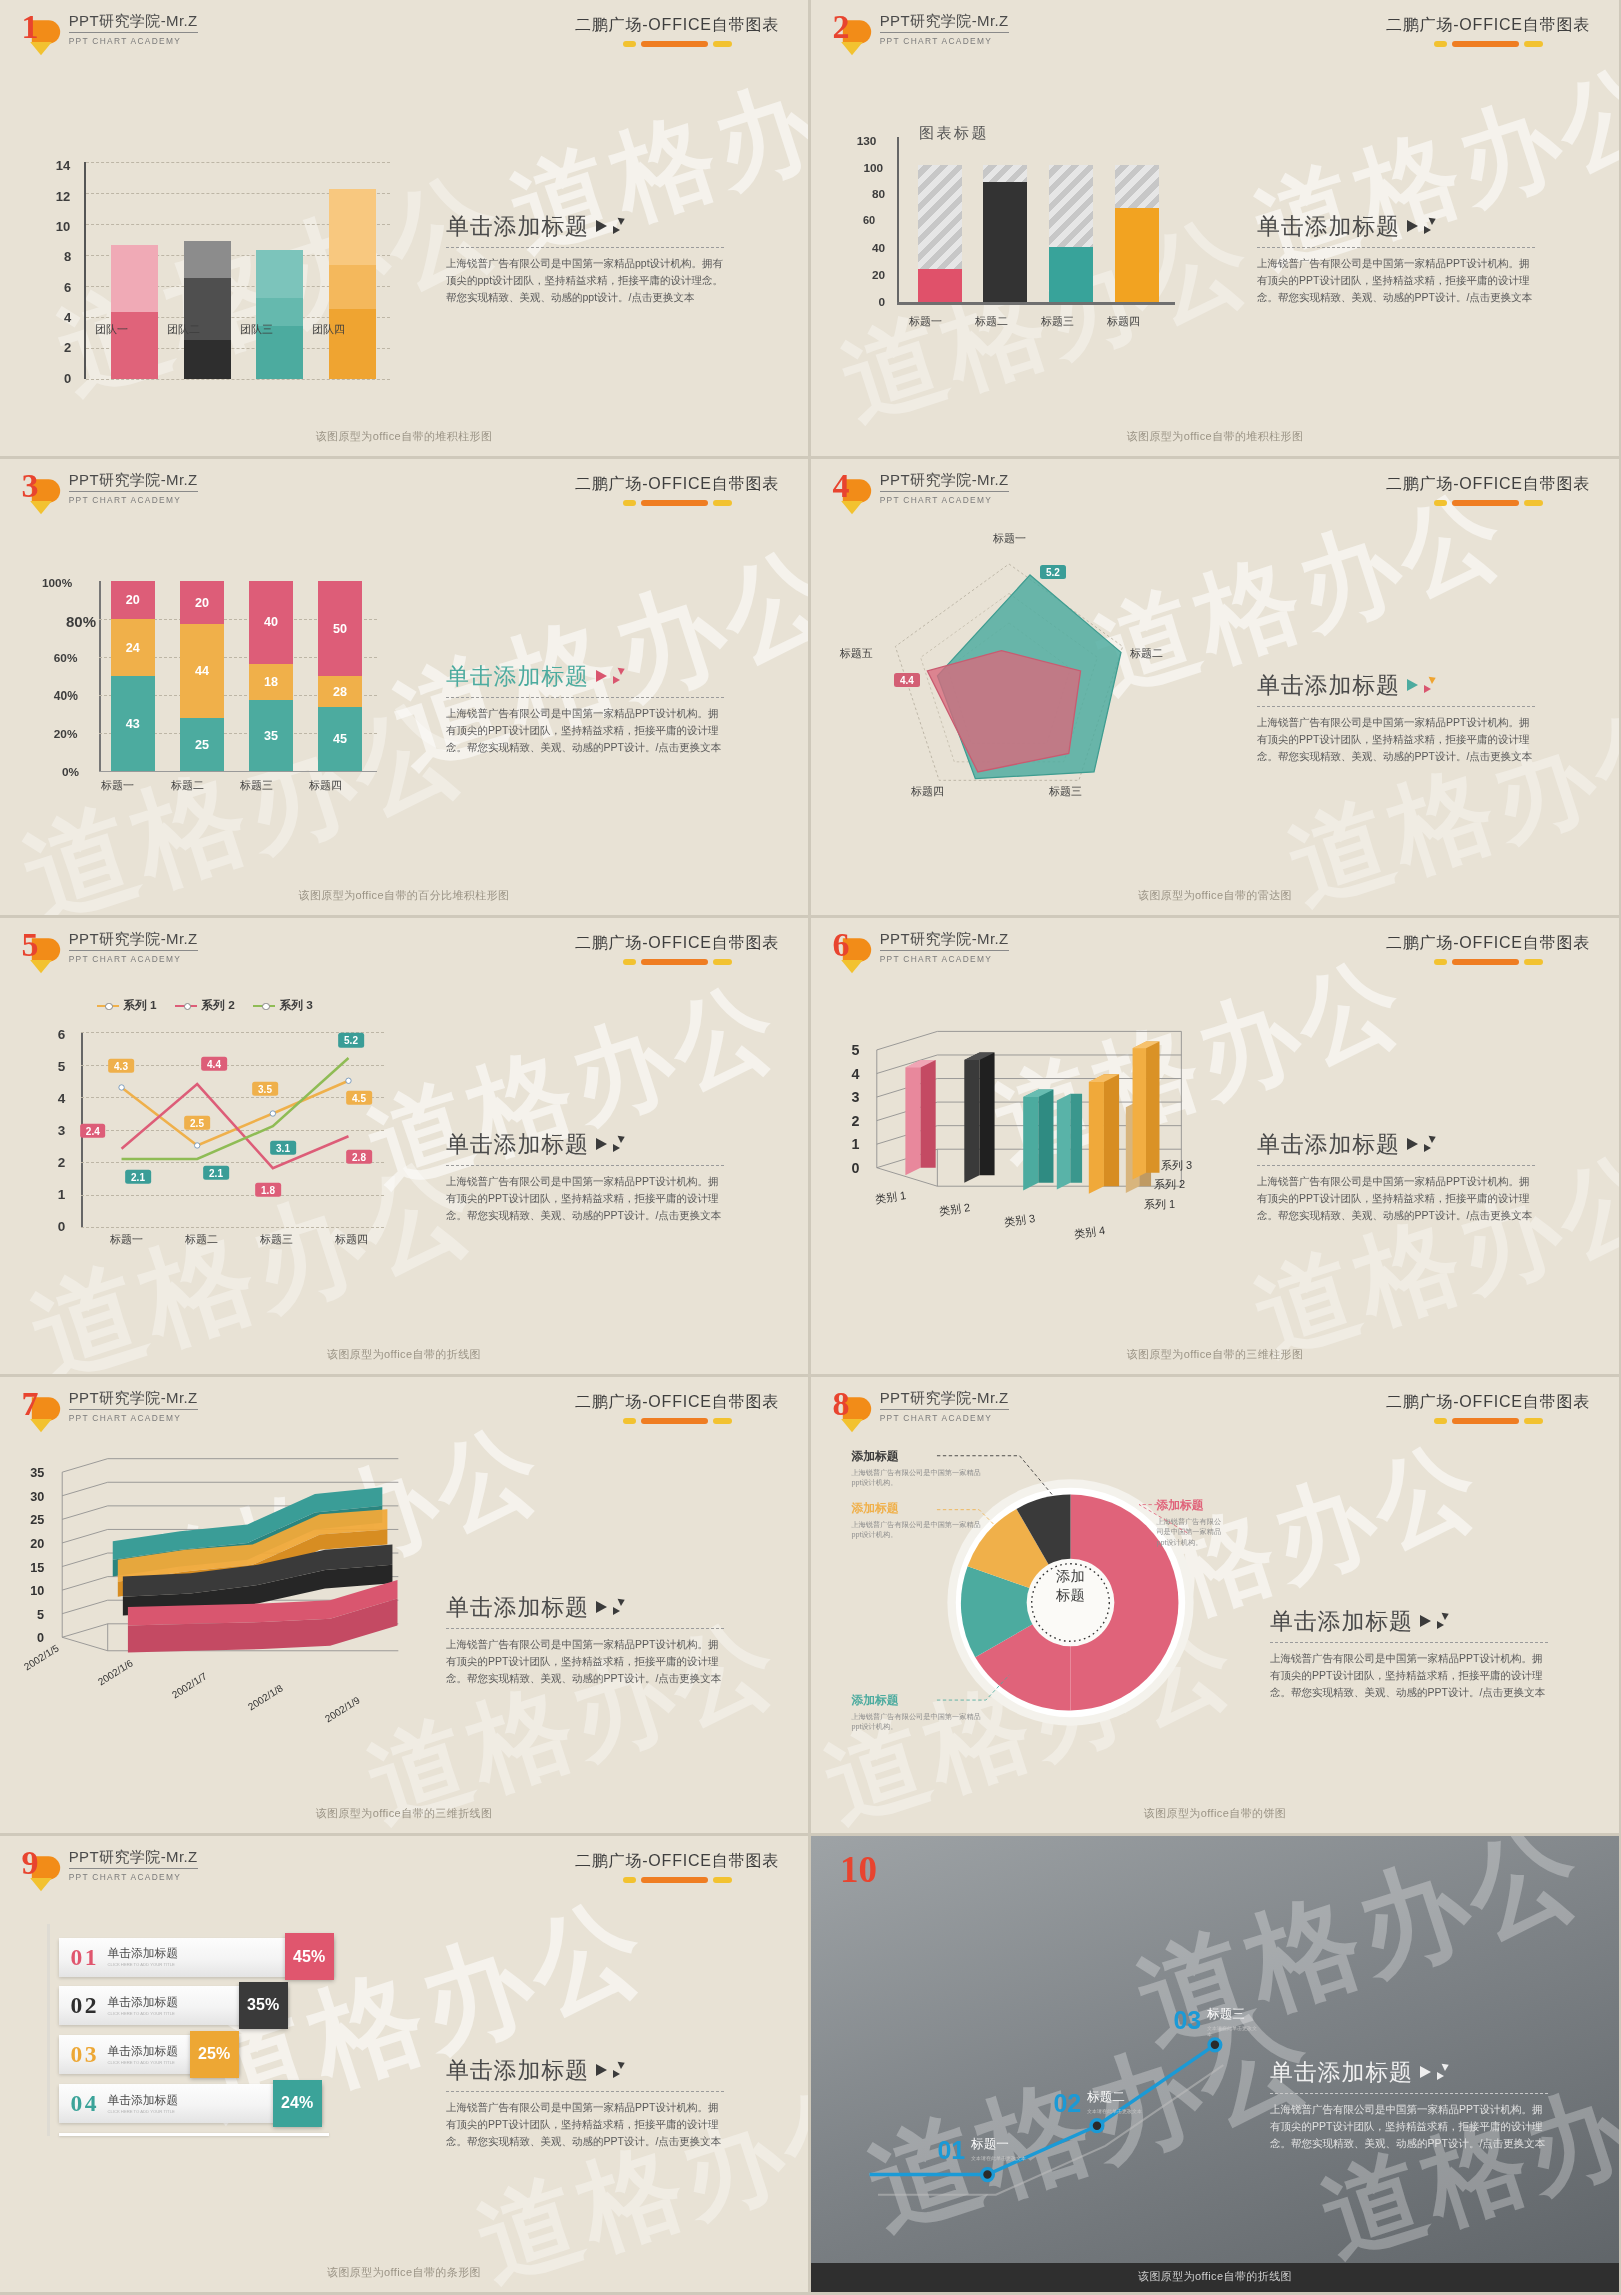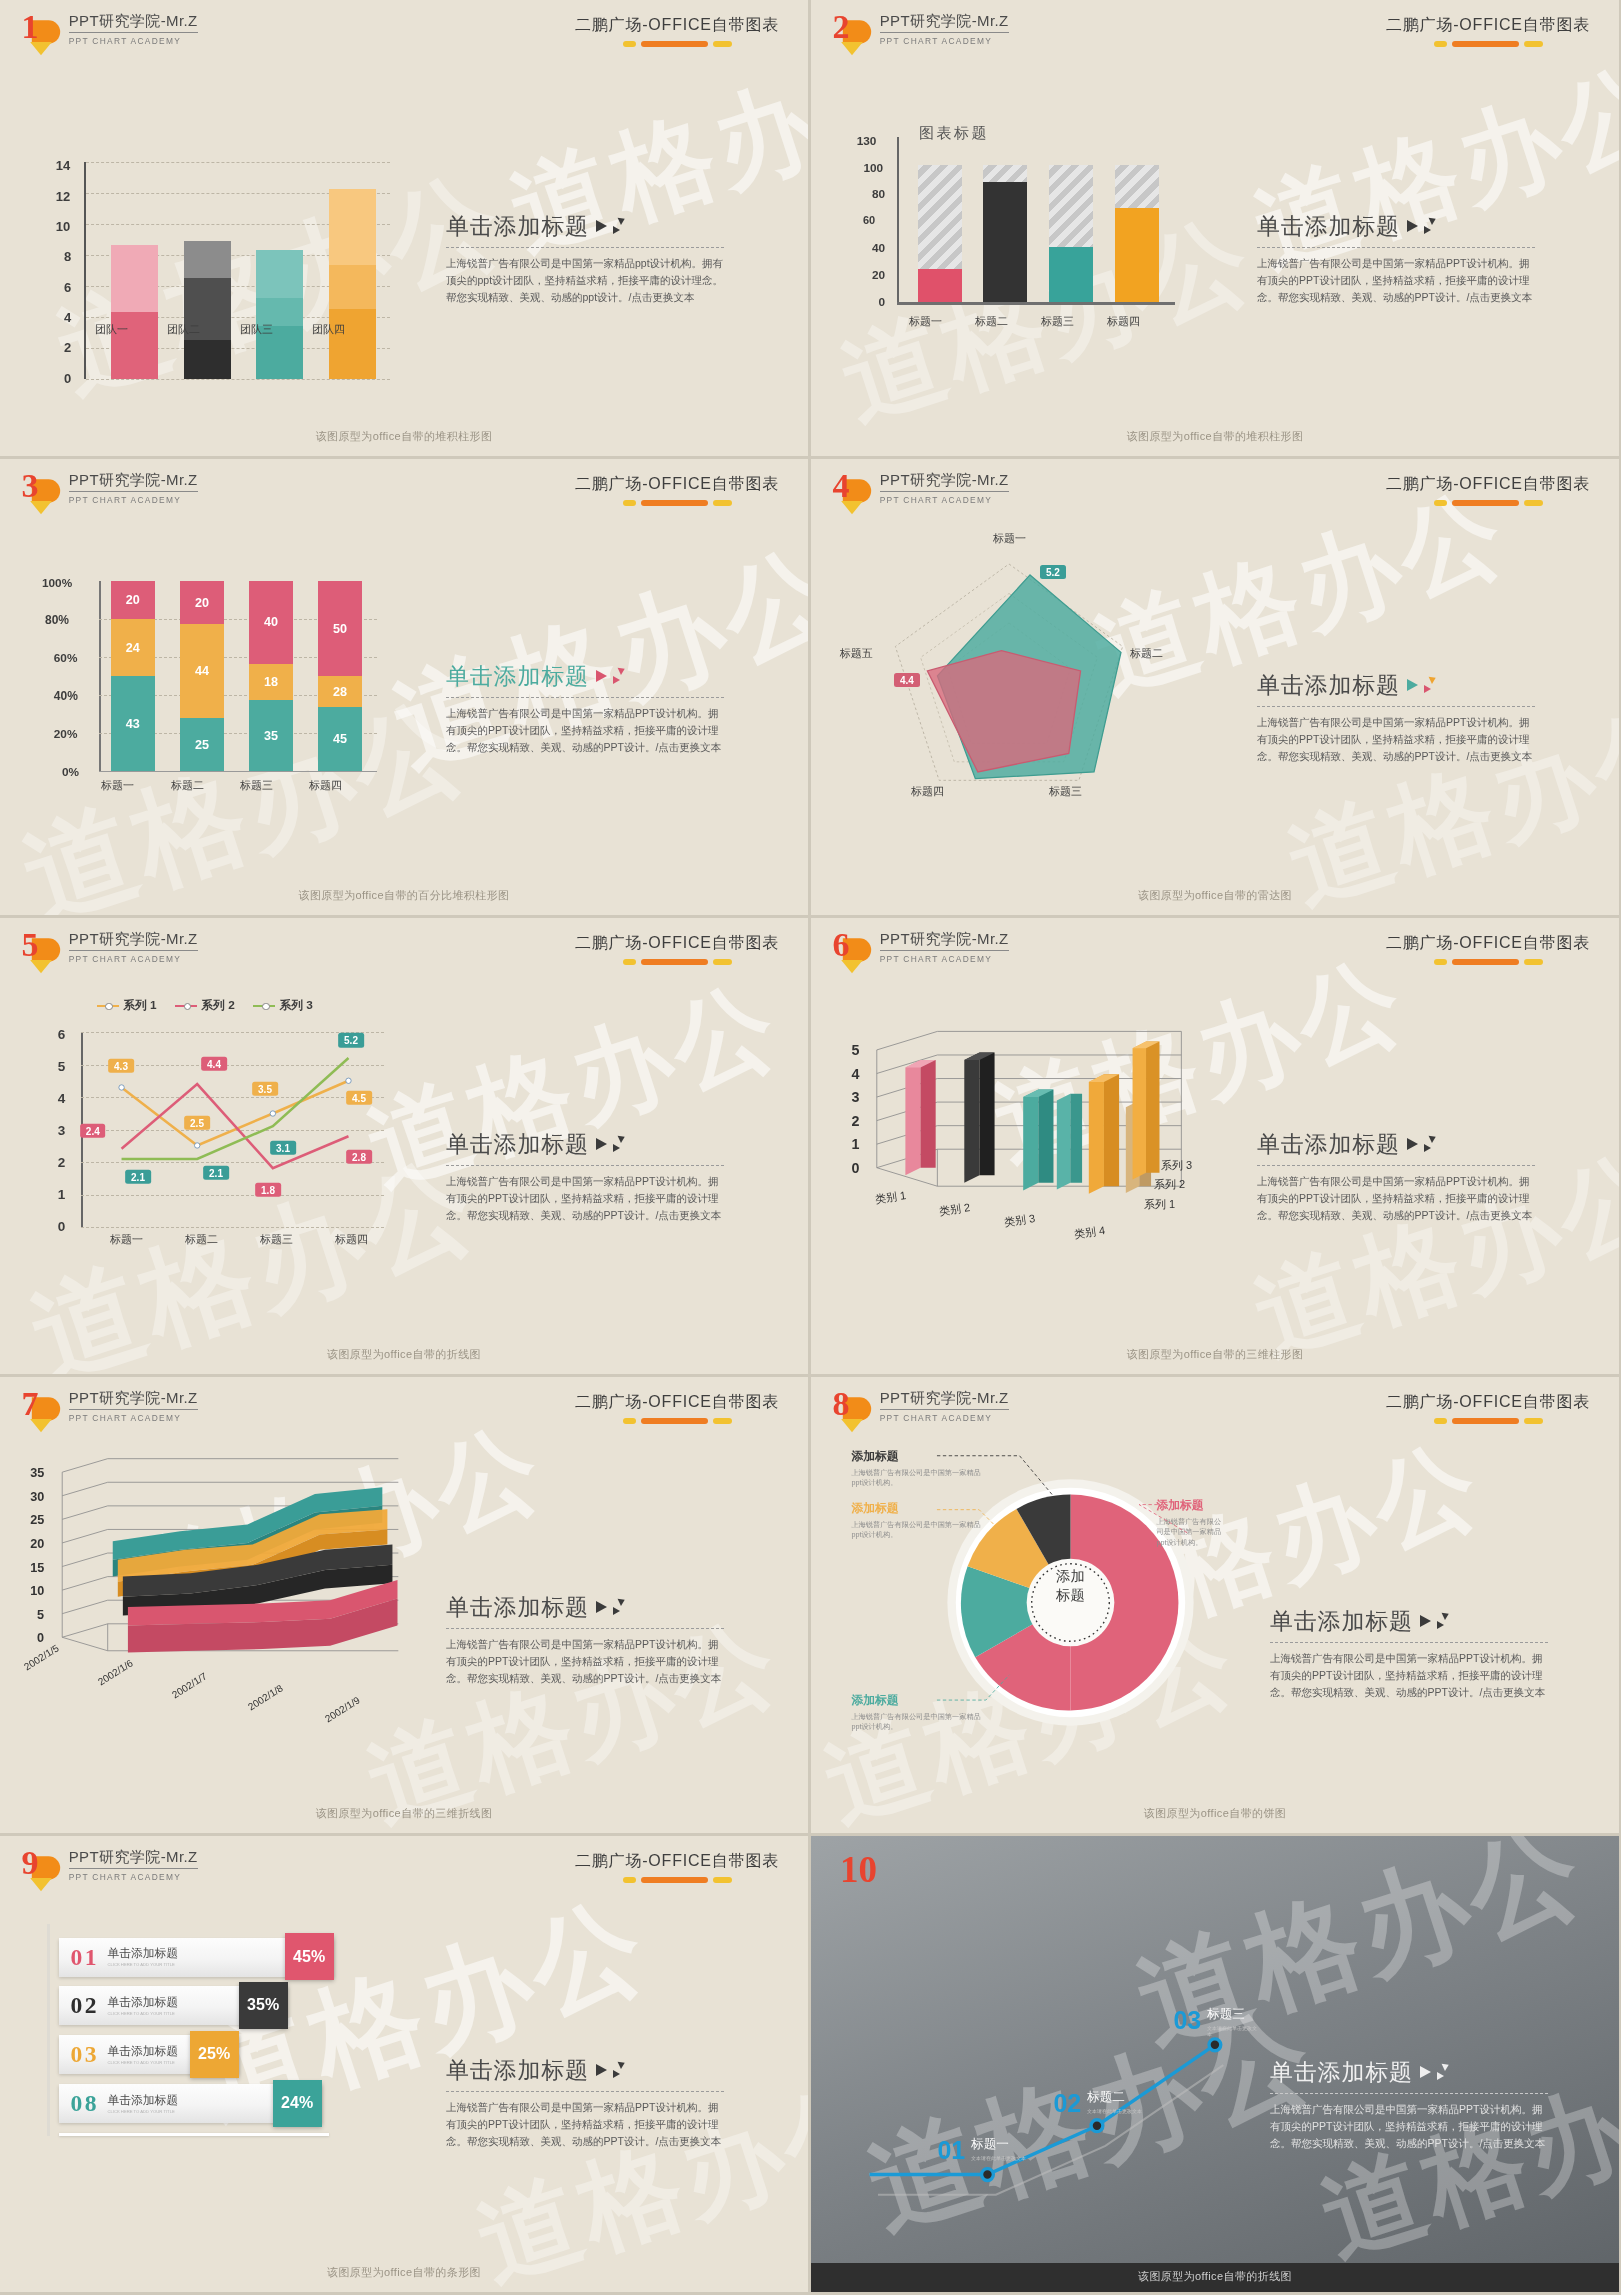--- a/index.html
+++ b/index.html
@@ -303,21 +303,21 @@
         <div class="bars">
             <i></i>
             <i></i>
             <i></i>
           </div>
       </div>
     </div>
 
     <div class="s3wrap" style="left:42px;top:93px">
       <div class="tick" style="position:absolute;left:0;top:23.6px;font-size:11.8px">100%</div>
-      <div class="tick" style="position:absolute;left:3px;top:61px;font-size:12px">80%</div>
+      <div class="tick" style="position:absolute;left:24px;top:61px;font-size:15px">80%</div>
       <div class="tick" style="position:absolute;left:11.8px;top:99px;font-size:11.8px">60%</div>
       <div class="tick" style="position:absolute;left:11.8px;top:137px;font-size:12px">40%</div>
       <div class="tick" style="position:absolute;left:11.8px;top:175px;font-size:11.8px">20%</div>
       <div class="tick" style="position:absolute;left:20px;top:213px;font-size:11.8px">0%</div>
       <div style="position:absolute;left:57px;top:29px;width:1.7px;height:190px;background:#777"></div>
       <div style="position:absolute;left:57px;top:219px;width:278px;height:0.8px;background:#999"></div>
       <div style="position:absolute;left:57px;top:29px;width:278px;height:190px">
         <div class="gl" style="top:38px"></div>
           <div class="gl" style="top:76px"></div>
         <div class="gl" style="top:114px"></div>
@@ -831,21 +831,21 @@
       <div class="row9" style="top:111px;width:180px">
         <div class="n" style="color:#eda734">03</div>
         <div>
           <div class="tt">单击添加标题</div>
           <div class="ss">CLICK HERE TO ADD YOUR TITLE</div>
         </div>
         <div class="pct" style="right:0;background:#eda734">25%</div>
       </div>
 
       <div class="row9" style="top:160px;width:263px">
-        <div class="n" style="color:#3ba399">08</div>
+        <div class="n" style="color:#3ba399">04</div>
         <div>
           <div class="tt">单击添加标题</div>
           <div class="ss">CLICK HERE TO ADD YOUR TITLE</div>
         </div>
         <div class="pct" style="right:0;background:#3ba399">24%</div>
       </div>
       <div style="position:absolute;left:35px;top:209px;width:270px;height:3.4px;background:#fff;box-shadow:0 0.8px 2.5px rgba(0,0,0,.15)"></div>
     </div>
 
     <div class="txtblk" style="left:446px;top:219px">

